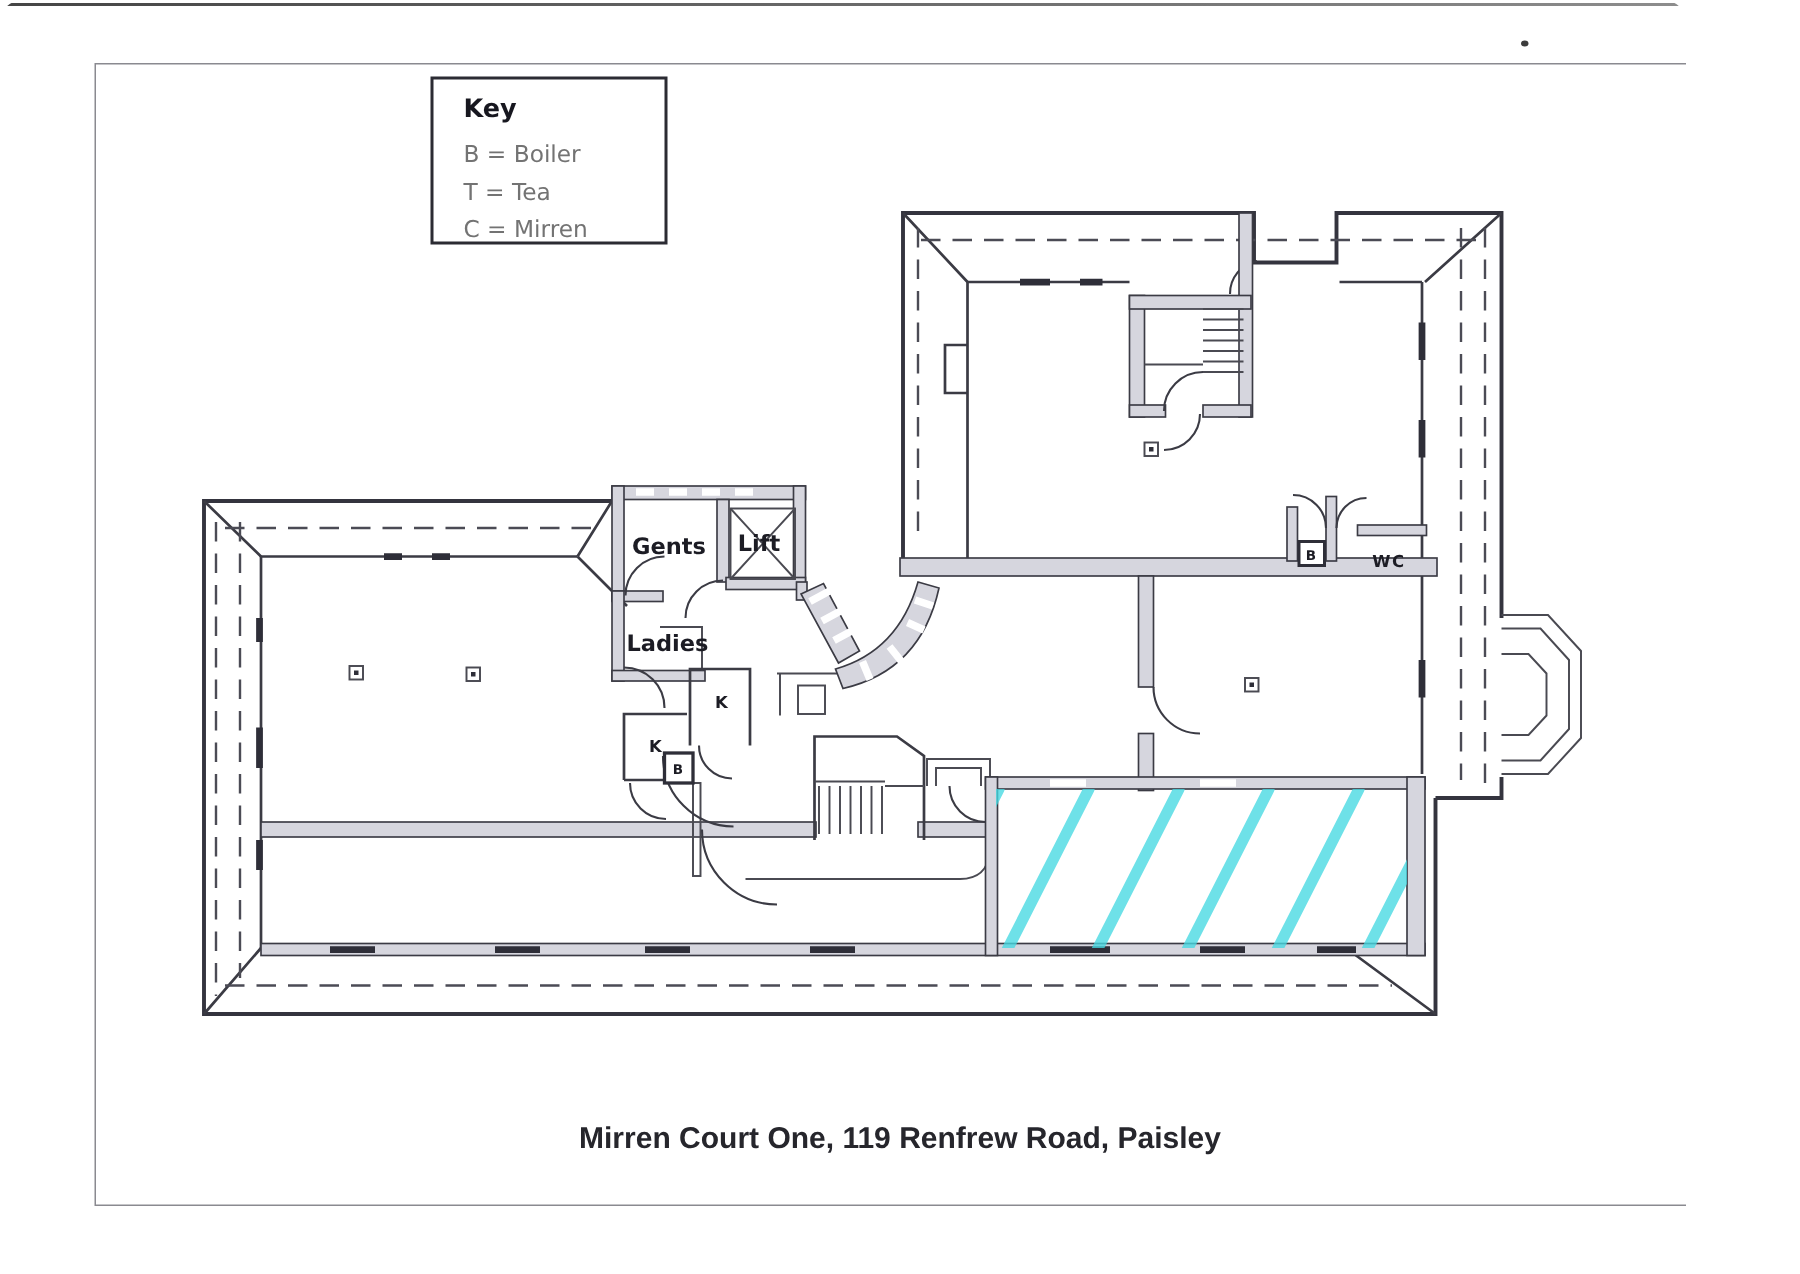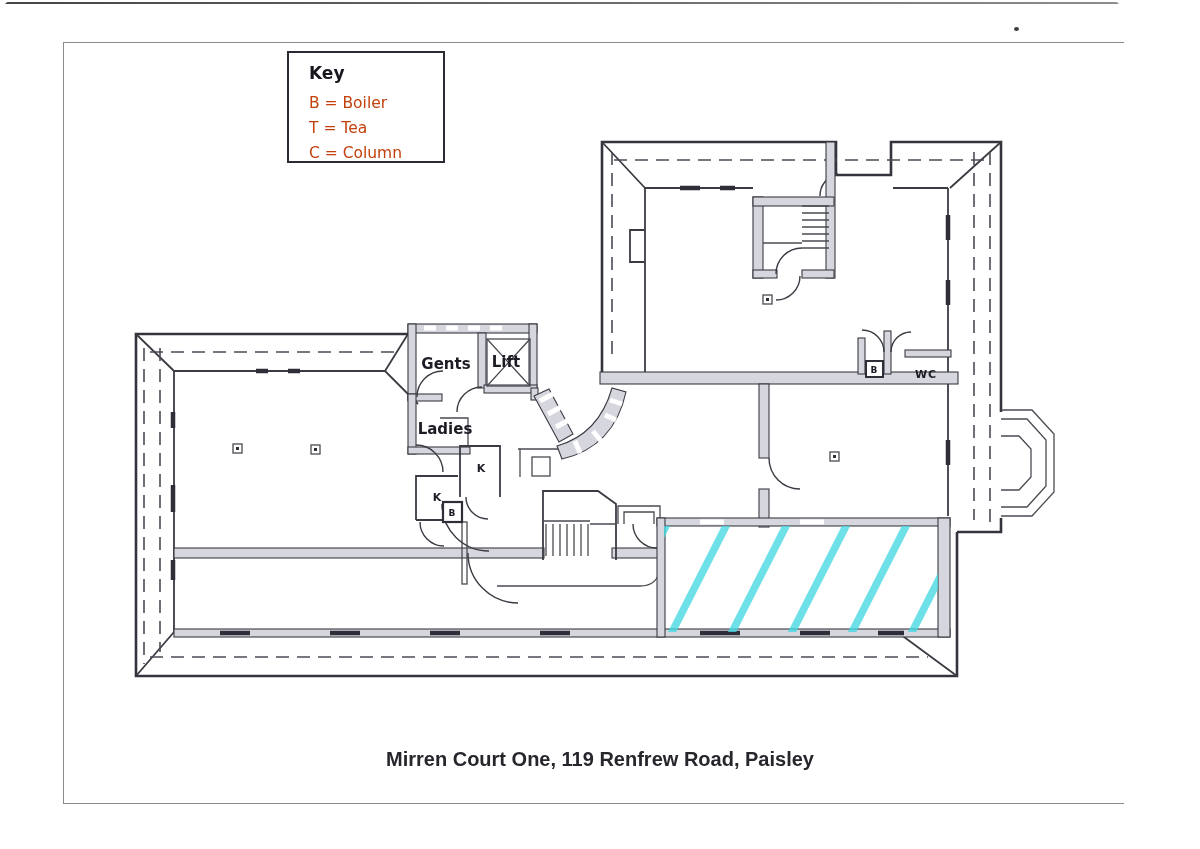--- a/index.html
+++ b/index.html
@@ -7,21 +7,21 @@
         font-family:"DejaVu Sans","Liberation Sans",sans-serif;border-radius:15px;}
   .scan-top{position:absolute;left:0;top:2px;width:100%;height:2px;
         background:linear-gradient(to right,#454545,#8d8d8d);}
   .scan-dot{position:absolute;left:1014px;top:27px;width:5px;height:4px;border-radius:50%;
         background:#3c3c3c;}
   .frame{position:absolute;left:63px;top:42px;width:1104px;height:760px;
         border:1px solid #8a8a90;}
   .keybox{position:absolute;left:287px;top:51px;width:158px;height:112px;
         border:2px solid #2b2b33;background:#fff;padding:10px 0 0 20px;box-sizing:border-box;}
   .keybox .ktitle{font-weight:bold;font-size:17px;color:#17171f;margin-bottom:8px;}
-  .keybox .kline{font-size:15.5px;color:#c2410c;line-height:25px;}
+  .keybox .kline{font-size:15.5px;color:#737373;line-height:25px;}
   .title1{position:absolute;left:0;top:705px;width:1200px;text-align:center;
         font-family:"Liberation Sans",sans-serif;font-weight:bold;font-size:21px;color:#26262c;}
   .title2{position:absolute;left:0;top:748px;width:1200px;text-align:center;
         font-family:"Liberation Sans",sans-serif;font-weight:bold;font-size:20px;color:#26262c;}
   svg{position:absolute;left:0;top:0;}
   .wh{stroke:#34343e;stroke-width:2.6;fill:none;stroke-linejoin:miter;}
   .w{stroke:#3b3b44;stroke-width:1.8;fill:none;}
   .wt{stroke:#3b3b44;stroke-width:1.1;fill:#d6d6de;}
   .thin{stroke:#4a4a52;stroke-width:1.3;fill:none;}
   .arc{stroke:#3b3b44;stroke-width:1.4;fill:none;}
@@ -38,21 +38,21 @@
 
 <div class="page">
   <div class="scan-top"></div>
   <div class="scan-dot"></div>
   <div class="frame"></div>
 
   <div class="keybox">
     <div class="ktitle">Key</div>
     <div class="kline">B = Boiler</div>
     <div class="kline">T = Tea</div>
-    <div class="kline">C = Column</div>
+    <div class="kline">C = Mirren</div>
   </div>
 
   <svg width="1200" height="849" viewBox="0 0 1200 849">
     <defs>
       <clipPath id="cyanclip">
           <rect x="664" y="526" width="274" height="106"></rect>
         </clipPath>
     </defs>
 
     <g>

